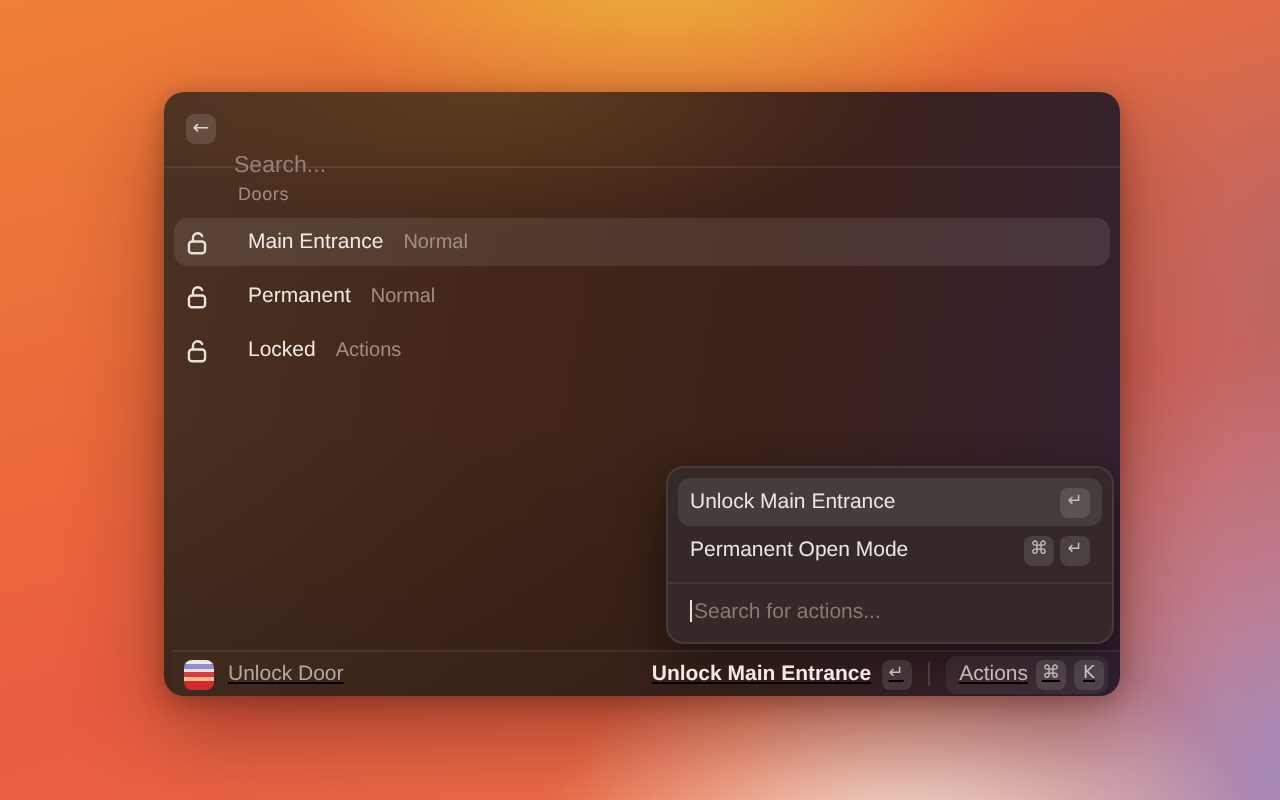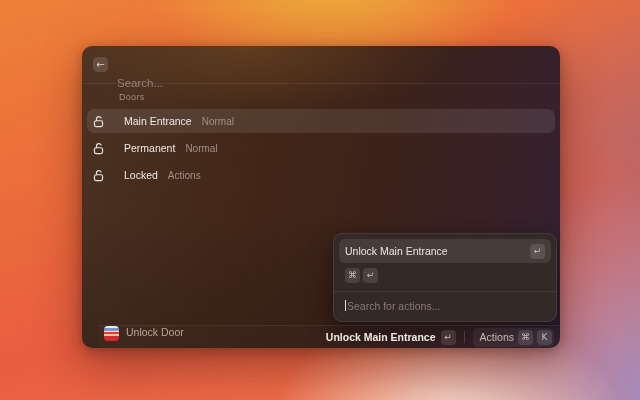--- a/index.html
+++ b/index.html
@@ -68,24 +68,25 @@
     display:flex; align-items:center; justify-content:center;
     font-size:9px; line-height:1; font-family:"DejaVu Sans", sans-serif;
   }
   .pop-divider { height:1px; background:rgba(255,255,255,0.08);
     margin:4px -5px 3px; flex:0 0 auto; }
   .pop-search { display:flex; align-items:center; flex:1; padding:0 6px; }
   .caret { width:1px; height:11px; background:#e8e0da; margin-right:1px; }
   .pop-search .ph { font-size:10.5px; color:#887a72; }
 
   .footer {
-    position:absolute; left:16px; right:0; bottom:0; height:23px;
-    display:flex; padding:0 6px;
+    position:absolute; left:4px; right:0; bottom:0; height:23px;
+    display:flex; align-items:center; padding:0 6px;
     border-top:1px solid rgba(255,255,255,0.065);
     background:rgba(255,255,255,0.015);
+    text-decoration:underline;
   }
   .app-icon { width:15px; height:15px; border-radius:4px; flex:0 0 auto;
     background:linear-gradient(180deg,
       #ece8e5 0%, #ece8e5 13%, #8a90d0 13%, #8a90d0 31%,
       #e5e0dc 31%, #e5e0dc 40%, #dd3a3e 40%, #dd3a3e 56%,
       #f2be8a 56%, #f2be8a 70%, #d2282f 70%, #d2282f 100%); }
   .app-name { font-size:10.5px; color:#b5a69e; margin-left:7px; }
   .footer-right { margin-left:auto; display:flex; align-items:center; gap:5px; }
   .primary-label { font-size:10.5px; font-weight:bold; color:#f0e9e4; }
   .v-sep { width:1px; height:12px; background:rgba(255,255,255,0.14); margin:0 3px; }
@@ -137,20 +138,21 @@
     </div>
 
     <div class="popover">
       <div class="action-row selected">
         <span class="label">Unlock Main Entrance</span>
         <span class="keys">
           <span class="kbd">↵</span>
         </span>
       </div>
       <div class="action-row">
+        <span class="label">Permanent Open Mode</span>
         <span class="keys">
           <span class="kbd">⌘</span>
           <span class="kbd">↵</span>
         </span>
       </div>
       <div class="pop-divider"></div>
       <div class="pop-search">
         <span class="caret"></span>
         <span class="ph">Search for actions...</span>
       </div>

